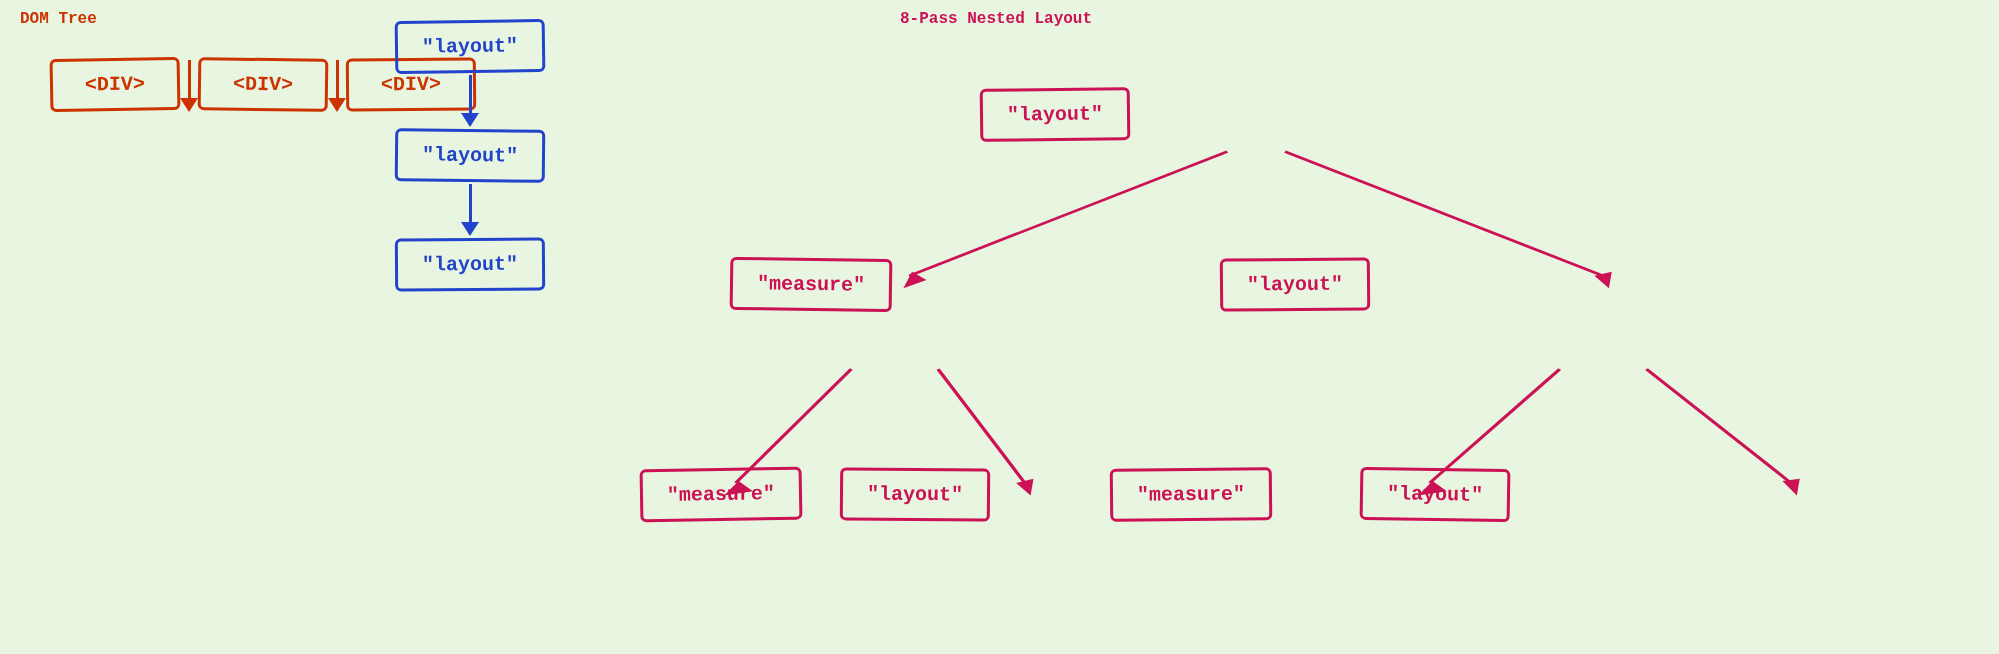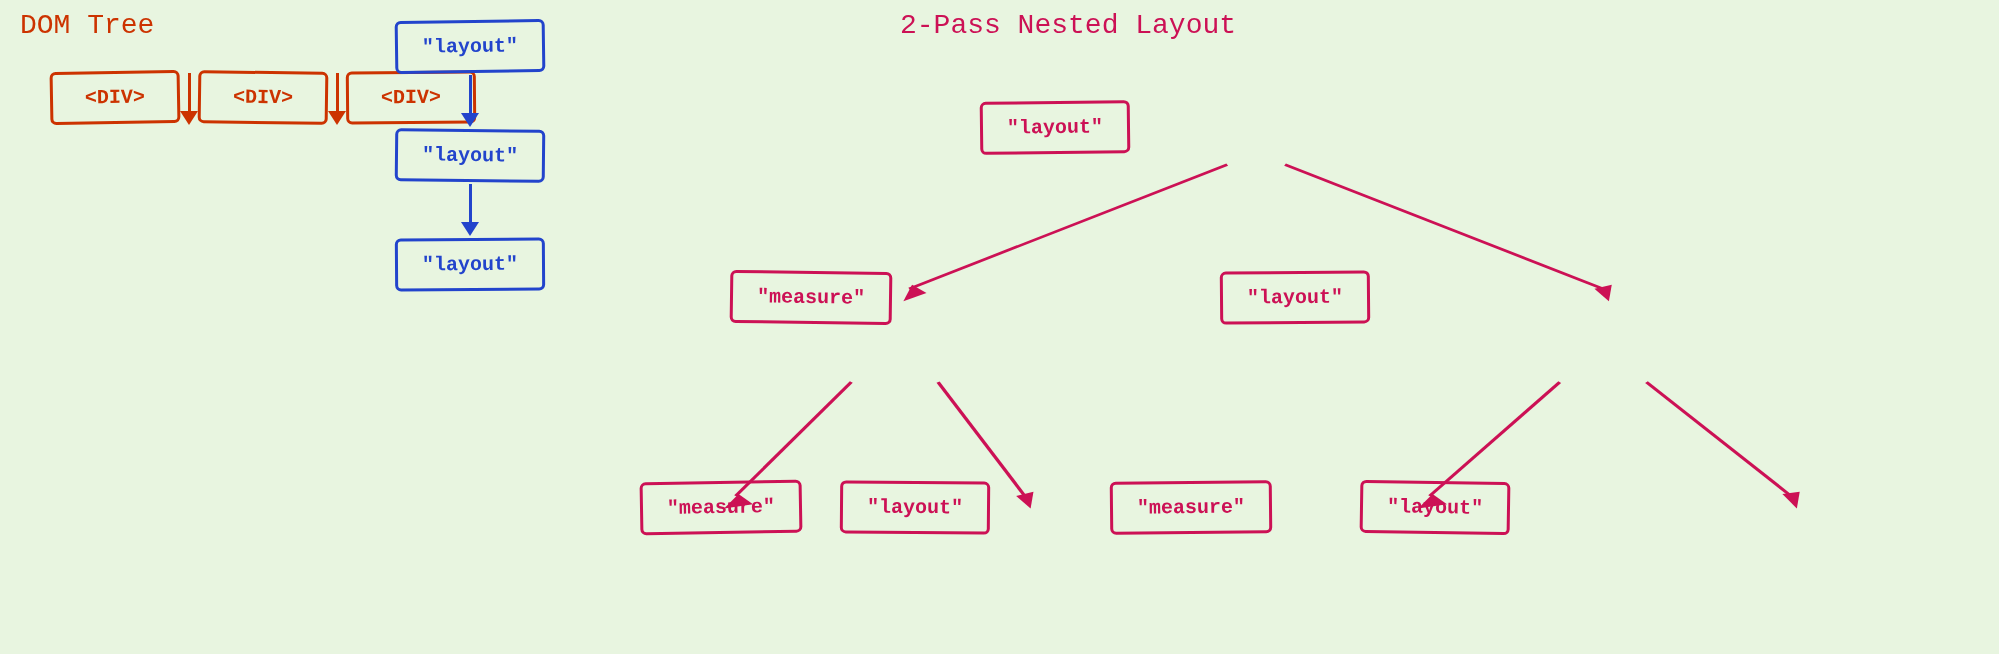--- a/index.html
+++ b/index.html
@@ -20,22 +20,22 @@
     }
 
     
     .dom-tree-section {
       width: 280px;
       flex-shrink: 0;
       position: relative;
     }
 
     .section-title {
-      font-size: 28px;
-      font-weight: normal;
+      font-size: 16px;
+      font-weight: bold;
       margin-bottom: 20px;
       font-family: 'Courier New', monospace;
     }
 
     .dom-tree-nodes {
       display: flex;
       flex-direction: row;
       align-items: flex-start;
       padding-left: 30px;
       padding-top: 10px;
@@ -183,21 +183,21 @@
         <div class="arrow-line pass1-line" style="height:38px;"></div>
         <div class="arrow-head-down pass1-arrow-head"></div>
       </div>
       <div class="node-box pass1-color" style="transform:rotate(-0.4deg); min-width:140px;">
         <span>"layout"</span>
       </div>
     </div>
   </div>
 
   <div class="pass2-section">
-    <div class="section-title pass2-title" style="margin-left: 280px;">2-Pass Nested Layout</div>
+    <div class="section-title pass2-title" style="margin-left: 280px;">8-Pass Nested Layout</div>
     <div class="pass2-tree">
 
       <svg class="tree-svg" viewBox="0 0 940 560" preserveAspectRatio="none">
 
         <line x1="420" y1="100" x2="200" y2="220" stroke="#cc1155" stroke-width="2.5"></line>
         <polygon points="196,232 202,216 212,224" fill="#cc1155"></polygon>
 
         <line x1="460" y1="100" x2="680" y2="220" stroke="#cc1155" stroke-width="2.5"></line>
         <polygon points="684,232 674,220 686,216" fill="#cc1155"></polygon>
 

